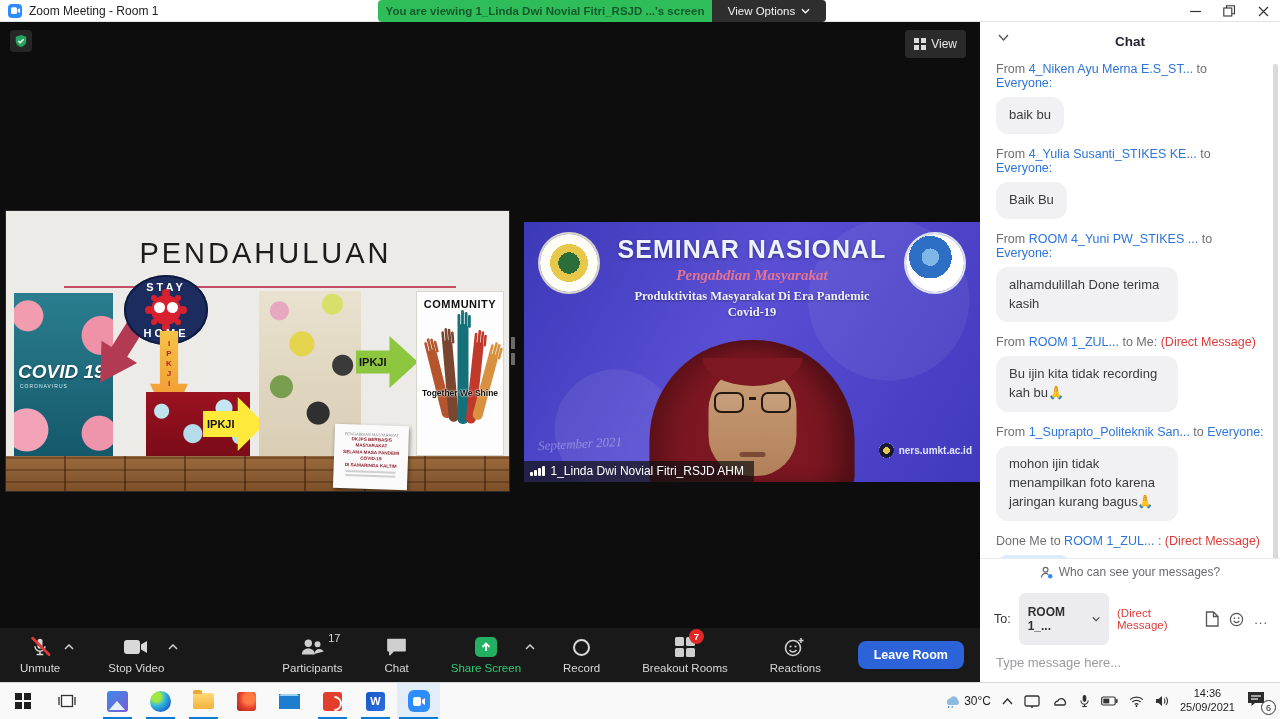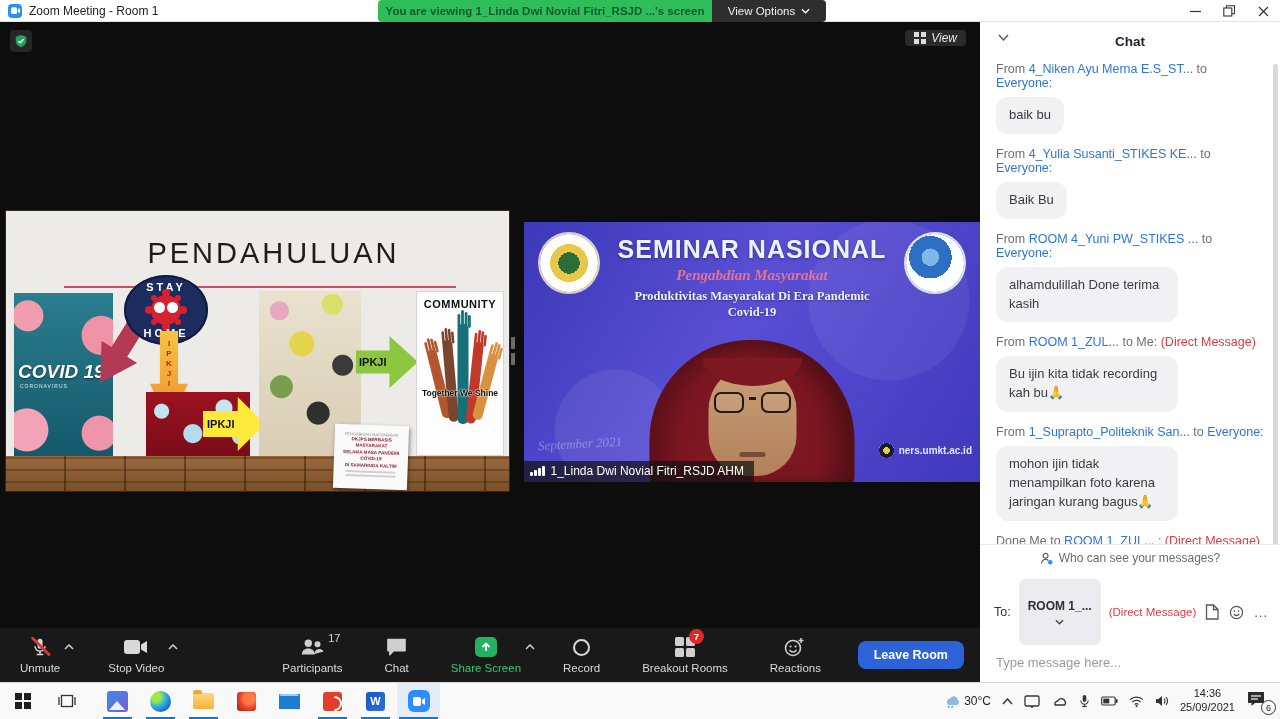--- a/index.html
+++ b/index.html
@@ -11,25 +11,25 @@
   .zoom-app-icon { width:14px; height:14px; margin:0 7px 0 8px; background:#2d8cff; border-radius:4px; display:flex; align-items:center; justify-content:center; }
   .app-title { font-size:12px; color:#222; }
   .viewing-banner { position:absolute; left:378px; top:0; width:334px; height:22px; background:#2ebd59; color:#145a2c; font-size:11.5px; font-weight:bold; display:flex; align-items:center; justify-content:center; border-radius:4px 0 0 4px; }
   .view-options { position:absolute; left:712px; top:0; width:114px; height:22px; background:#2e2e2e; color:#f2f2f2; font-size:11.5px; display:flex; align-items:center; justify-content:center; gap:6px; border-radius:0 4px 4px 0; cursor:pointer; }
   .win-controls { position:absolute; right:0; top:0; height:22px; display:flex; }
   .win-btn { width:34px; height:22px; display:flex; align-items:center; justify-content:center; }
 
   
   .meeting { position:absolute; left:0; top:22px; width:980px; height:606px; background:#0d0d0d; }
   .shield-tile { position:absolute; left:10px; top:8px; width:22px; height:22px; background:#262626; border-radius:4px; display:flex; align-items:center; justify-content:center; }
-  .view-btn { position:absolute; right:14px; top:8px; height:16px; background:#2a2a2a; border-radius:4px; color:#e8e8e8; font-size:12px; display:flex; align-items:center; gap:5px; padding:0 9px;font-style:italic; }
+  .view-btn { position:absolute; right:14px; top:8px; height:28px; background:#2a2a2a; border-radius:4px; color:#e8e8e8; font-size:12px; display:flex; align-items:center; gap:5px; padding:0 9px; }
 
   
   .slide { position:absolute; left:5px; top:188px; width:505px; height:282px; background:#edebe8; border:1px solid #2a2a2a; overflow:hidden; }
-  .slide-title { position:absolute; top:26px; left:16px; width:100%; text-align:center; font-size:29px; letter-spacing:3px; color:#1c1c1c; }
+  .slide-title { position:absolute; top:26px; left:8px; width:100%; text-align:center; font-size:29px; letter-spacing:3px; color:#1c1c1c; }
   .title-rule { position:absolute; top:75px; left:58px; width:392px; height:2px; background:#c44e66; }
   .covid-box { position:absolute; left:8px; top:82px; width:99px; height:163px;
     background:
       radial-gradient(circle at 14% 14%, #f29cb0 0 15px, rgba(0,0,0,0) 16px),
       radial-gradient(circle at 88% 26%, #ef92a8 0 19px, rgba(0,0,0,0) 20px),
       radial-gradient(circle at 13% 84%, #f2a3b7 0 21px, rgba(0,0,0,0) 22px),
       radial-gradient(circle at 86% 86%, #ee95ac 0 17px, rgba(0,0,0,0) 18px),
       linear-gradient(180deg,#2a7e8e,#14586b);
     display:flex; flex-direction:column; justify-content:center; }
   .covid-text { color:#fff; font-weight:bold; font-style:italic; font-size:19px; padding-left:4px; text-shadow:0 1px 2px rgba(0,0,0,.5); }
@@ -139,21 +139,21 @@
   .msg-head .sender, .msg-head .recipient { color:#2d75d9; }
   .msg-head .recipient.plain { color:#6f6f73; }
   .msg-head .direct { color:#de3b3b; }
   .bubble { display:inline-block; max-width:182px; background:#f1f1f3; border-radius:12px; padding:9px 13px; font-size:13px; color:#3a3b3e; line-height:1.45; }
   .msg.me .bubble { background:#d9ecfb; }
   .chat-scrollbar { position:absolute; right:2px; top:42px; width:5px; height:496px; background:#d7d9dd; border-radius:3px; }
   .chat-footer { position:absolute; left:0; bottom:0; width:100%; background:#fff; }
   .privacy-row { border-top:1px solid #ebebeb; height:27px; display:flex; align-items:center; justify-content:center; gap:6px; color:#6b6b70; font-size:12px; cursor:pointer; }
   .compose-row { display:flex; align-items:center; padding:8px 12px 4px 14px; gap:8px; }
   .to-label { font-size:12.5px; color:#333; }
-  .recip-pill { background:#ececf0; border-radius:6px; padding:20px 9px; font-size:12px; font-weight:bold; color:#2f2f33; display:flex; align-items:center; gap:6px; cursor:pointer;flex-direction:column; }
+  .recip-pill { background:#ececf0; border-radius:6px; padding:12px 9px; font-size:12px; font-weight:bold; color:#2f2f33; display:flex; align-items:center; gap:6px; cursor:pointer; }
   .direct-label { color:#de3b3b; font-size:11.5px; }
   .compose-icons { margin-left:auto; display:flex; align-items:center; gap:10px; color:#555; }
   .more-dots { font-size:13px; letter-spacing:1px; color:#555; cursor:pointer; }
   .type-input { width:100%; border:none; outline:none; font-size:13px; color:#333; padding:6px 14px 12px 16px; font-family:"Liberation Sans", sans-serif; }
   .type-input::placeholder { color:#9a9aa0; }
 
   
   .taskbar { position:absolute; left:0; top:682px; width:1280px; height:37px; background:#f9f9f9; border-top:1px solid #d9d9d9; display:flex; align-items:center; }
   .start-btn { width:46px; height:100%; display:flex; align-items:center; justify-content:center; cursor:pointer; }
   .win-logo { display:grid; grid-template-columns:7px 7px; grid-template-rows:7px 7px; gap:1.5px; }

